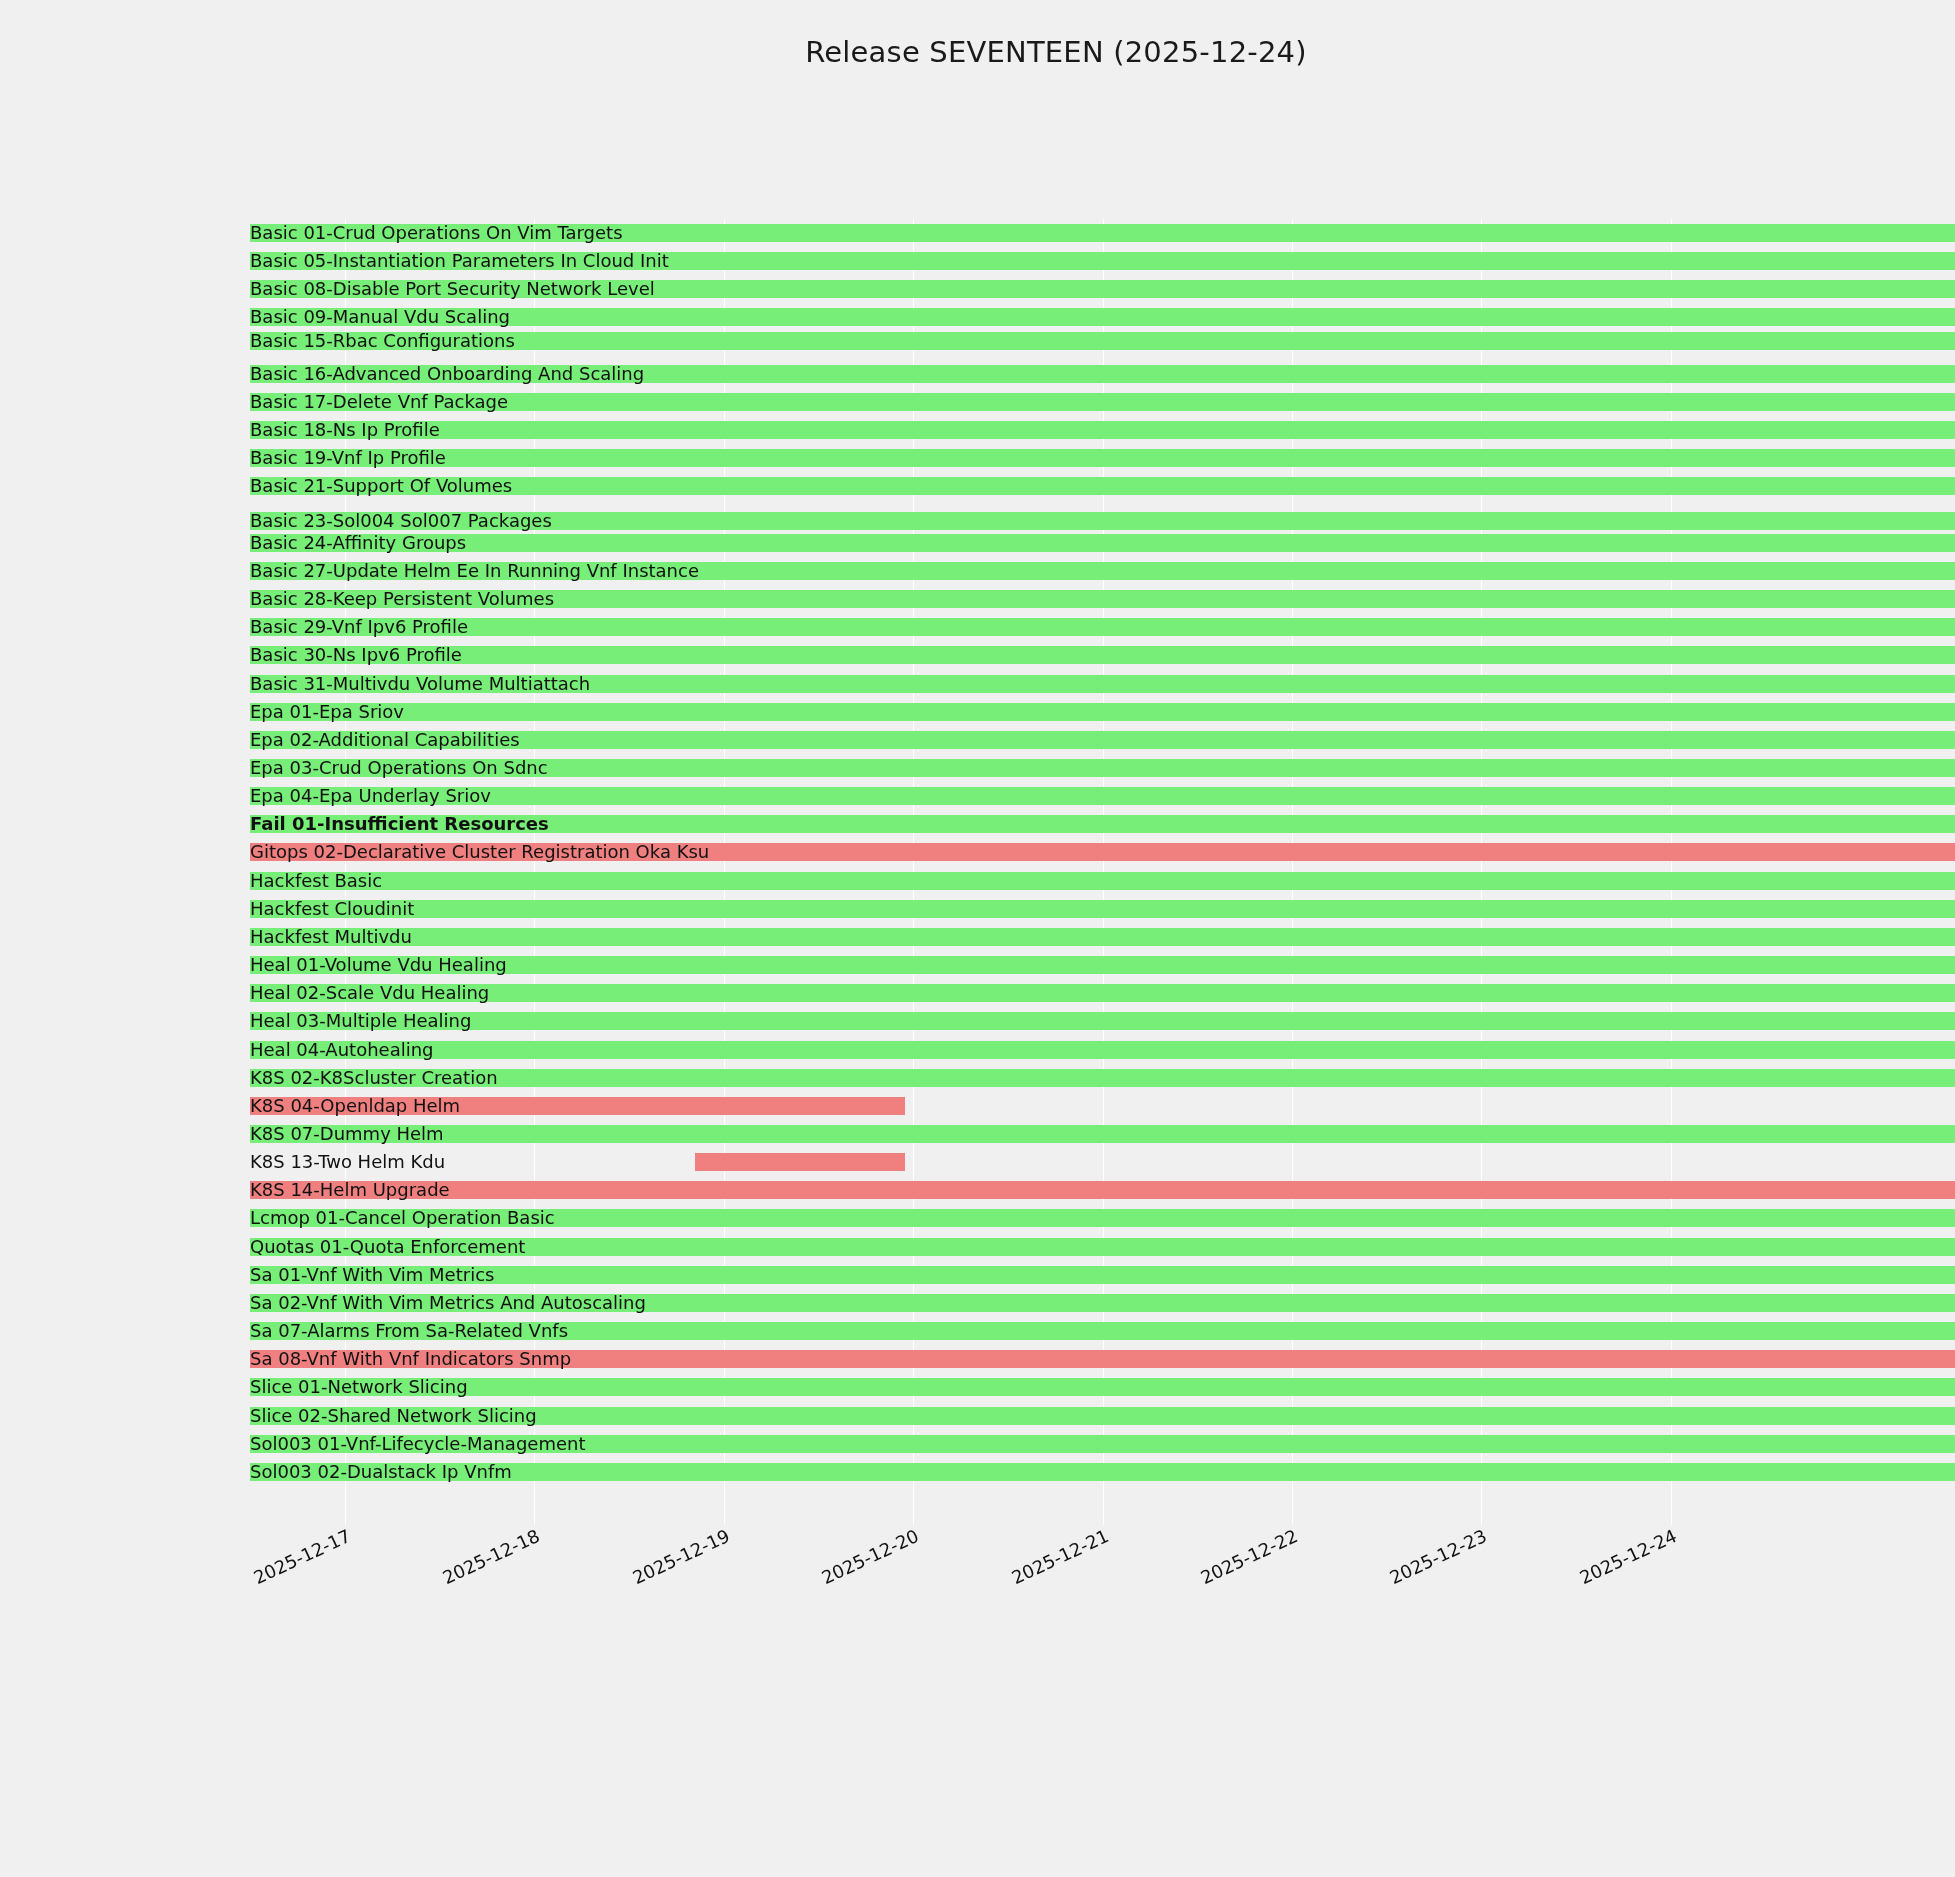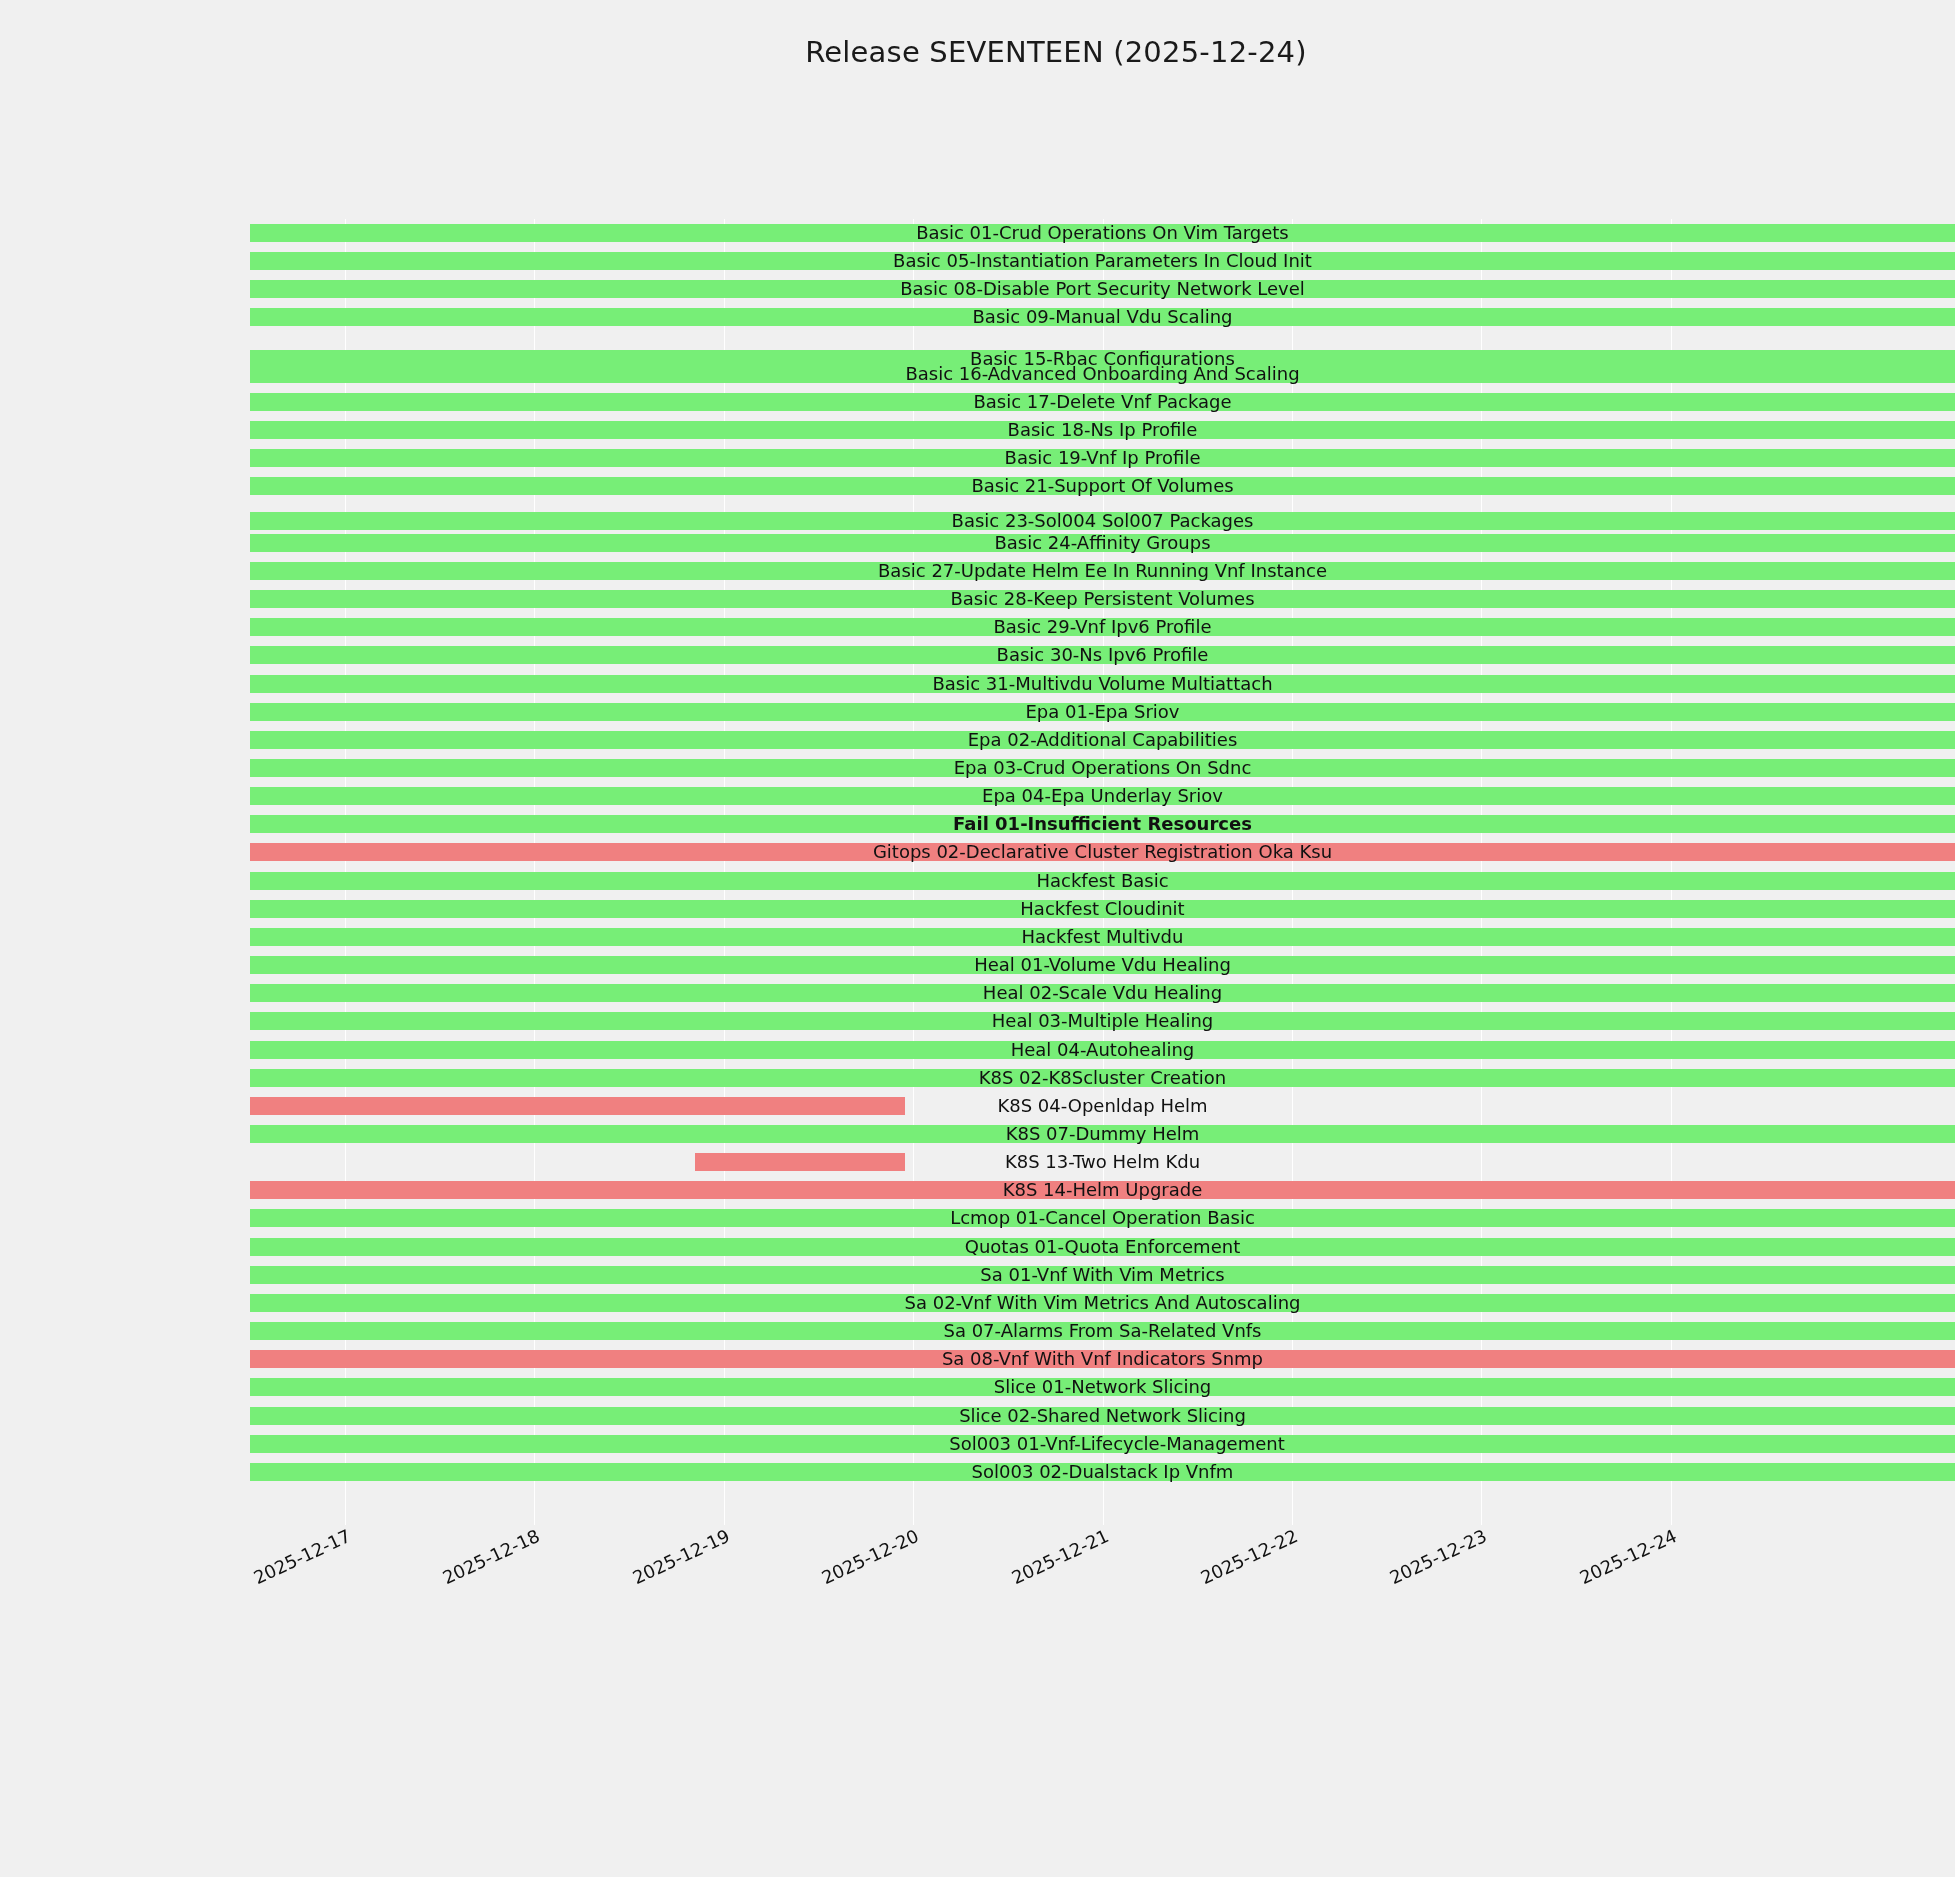--- a/index.html
+++ b/index.html
@@ -55,21 +55,20 @@
     top: 5.1px;
     border-radius: 0;
   }
   .bar-label {
     position: absolute;
     top: 0;
     left: 0;
     width: 100%;
     height: 28px;
     line-height: 28px;
-    text-align: center;
     font-size: 18px;
     color: #111111;
     font-family: "DejaVu Sans", sans-serif;
     white-space: nowrap;
     pointer-events: none;
   }
   
   #xaxis {
     position: absolute;
     left: 250px;
@@ -119,21 +118,21 @@
           <div class="bar-label">Basic 05-Instantiation Parameters In Cloud Init</div>
         </div>
         <div class="bar-row" style="top: 56px;">
           <div class="bar" style="left: 0px; width: 1705px; background: rgb(119, 238, 119);"></div>
           <div class="bar-label">Basic 08-Disable Port Security Network Level</div>
         </div>
         <div class="bar-row" style="top: 84px;">
           <div class="bar" style="left: 0px; width: 1705px; background: rgb(119, 238, 119);"></div>
           <div class="bar-label">Basic 09-Manual Vdu Scaling</div>
         </div>
-        <div class="bar-row" style="top: 126px;">
+        <div class="bar-row" style="top: 108px;">
           <div class="bar" style="left: 0px; width: 1705px; background: rgb(119, 238, 119);"></div>
           <div class="bar-label">Basic 15-Rbac Configurations</div>
         </div>
         <div class="bar-row" style="top: 141px;">
           <div class="bar" style="left: 0px; width: 1705px; background: rgb(119, 238, 119);"></div>
           <div class="bar-label">Basic 16-Advanced Onboarding And Scaling</div>
         </div>
         <div class="bar-row" style="top: 169px;">
           <div class="bar" style="left: 0px; width: 1705px; background: rgb(119, 238, 119);"></div>
           <div class="bar-label">Basic 17-Delete Vnf Package</div>

